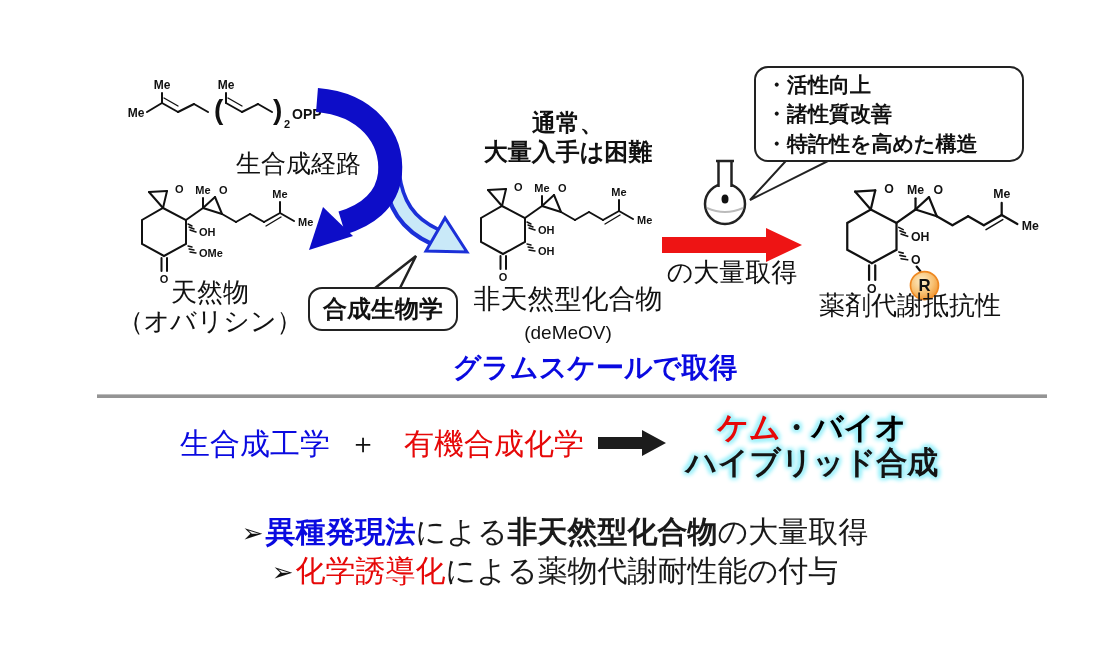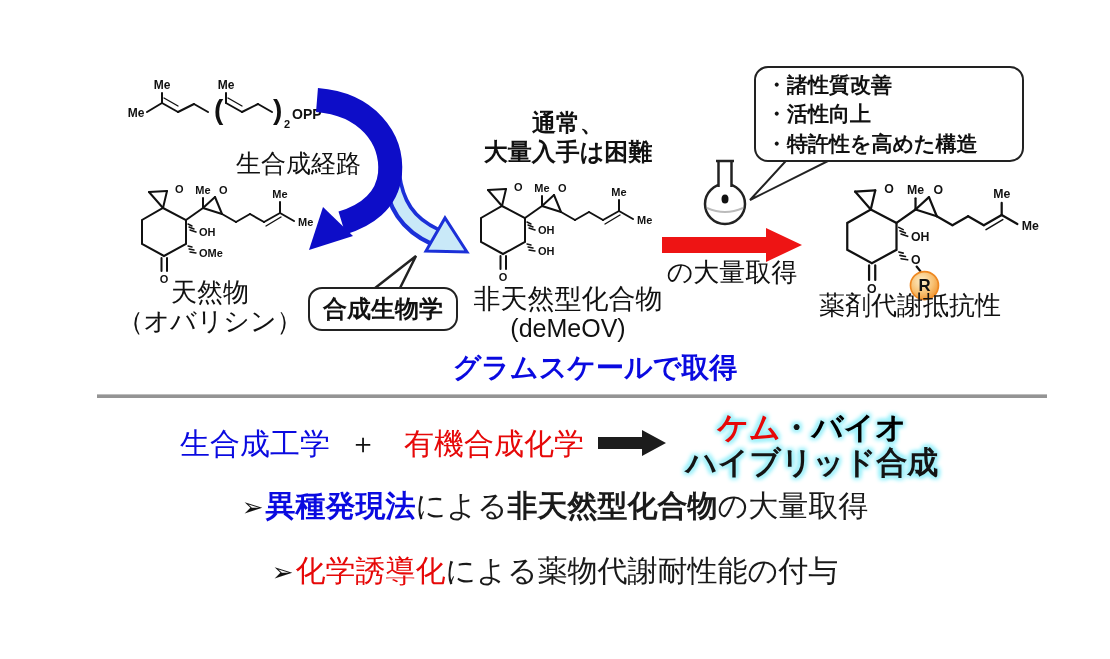--- a/index.html
+++ b/index.html
@@ -40,21 +40,21 @@
     text-shadow:0 0 3px #b5f3fb,0 0 6px #8deef9,2px 2px 4px #9df0fa,-2px -2px 4px #9df0fa,2px -2px 4px #9df0fa,-2px 2px 4px #9df0fa;}
   .t-red{color:#e60808;}
   .t-blue{color:#000000;}
   .t-black{color:#141414;}
 
   .bullet-line{left:0;width:1110px;font-size:30px;color:#1a1a1a;white-space:nowrap;}
   .bullet-line .marker{font-size:26px;margin-right:2px;color:#111;}
   .bullet-line .hl-blue{color:#0a0ae0;font-weight:bold;}
   .bullet-line .hl-red{color:#e60808;font-weight:normal;}
   .bullet-line .b{font-weight:bold;}
-  .bullet1{top:486px;text-align:center;}
+  .bullet1{top:512px;text-align:center;}
   .bullet2{top:551px;}
 </style>
 </head>
 <body>
 
 <div class="canvas">
 
   <svg class="abs" style="left:126px;top:76px;" width="204" height="62" viewBox="0 0 204 62">
     <text x="10" y="41" font-size="12" text-anchor="middle">Me</text>
     <line class="mol-line" x1="21" y1="36" x2="36" y2="27"></line>
@@ -170,21 +170,21 @@
     <line class="mol-line-thin" x1="67" y1="50" x2="73" y2="52"></line>
     <text x="76" y="56" font-size="11">OH</text>
     <line class="mol-line-thin" x1="65" y1="66" x2="69" y2="67"></line>
     <line class="mol-line-thin" x1="66" y1="69" x2="71" y2="70"></line>
     <line class="mol-line-thin" x1="67" y1="72" x2="73" y2="73"></line>
     <text x="76" y="77" font-size="11">OH</text>
   </svg>
 
   <div class="abs lbl center demeov-label">
     <div>非天然型化合物</div>
-    <div style="font-size:25px;">(deMeOV)</div>
+    <div style="font-size:19px;margin-top:8px;">(deMeOV)</div>
   </div>
 
   <div class="abs center gram">グラムスケールで取得</div>
 
   <svg class="abs" style="left:702px;top:157px;" width="46" height="72" viewBox="0 0 46 72">
     <circle cx="23" cy="47" r="20" fill="#ffffff" stroke="#222" stroke-width="2.5"></circle>
     <path d="M5,51 Q23,59 41,51" fill="none" stroke="#bbb" stroke-width="2"></path>
     <rect x="16.5" y="5" width="13" height="26" fill="#ffffff" stroke="none"></rect>
     <line x1="16.5" y1="5" x2="16.5" y2="30" stroke="#222" stroke-width="2.5"></line>
     <line x1="29.5" y1="5" x2="29.5" y2="30" stroke="#222" stroke-width="2.5"></line>
@@ -194,22 +194,22 @@
 
   <svg class="abs" style="left:662px;top:227px;" width="140" height="36" viewBox="0 0 140 36">
     <polygon points="0,10 104,10 104,1 140,18 104,35 104,26 0,26" fill="#ee1414"></polygon>
   </svg>
   <div class="abs lbl center chemsyn-label">の大量取得</div>
 
   <svg class="abs" style="left:740px;top:148px;" width="120" height="58" viewBox="0 0 120 58">
     <polygon points="54,4 110,2 10,52" fill="#ffffff" stroke="#222" stroke-width="2"></polygon>
   </svg>
   <div class="abs bubble benefits-bubble">
+    <div>・活性向上</div>
     <div>・諸性質改善</div>
-    <div>・活性向上</div>
     <div>・特許性を高めた構造</div>
   </div>
 
   <svg class="abs" style="left:826px;top:178px;" width="235" height="129" viewBox="0 0 210 115">
     <defs>
       <radialGradient id="gradR" cx="0.4" cy="0.35" r="0.75">
         <stop offset="0%" stop-color="#fdeec9"></stop>
         <stop offset="55%" stop-color="#f8c173"></stop>
         <stop offset="100%" stop-color="#ef8c23"></stop>
       </radialGradient>

